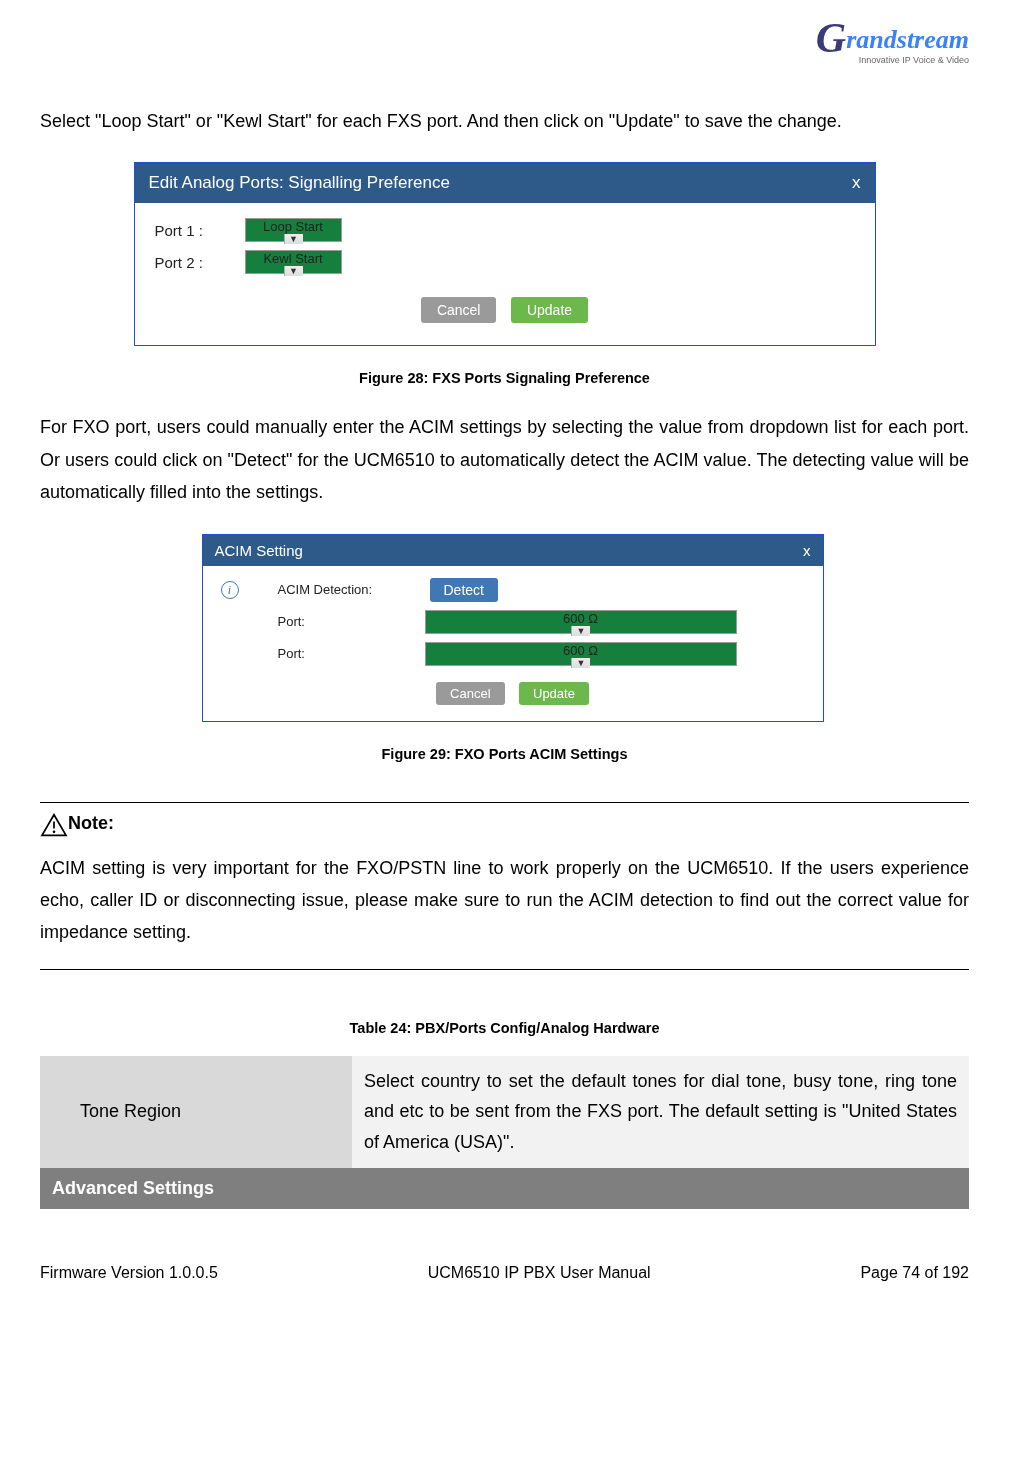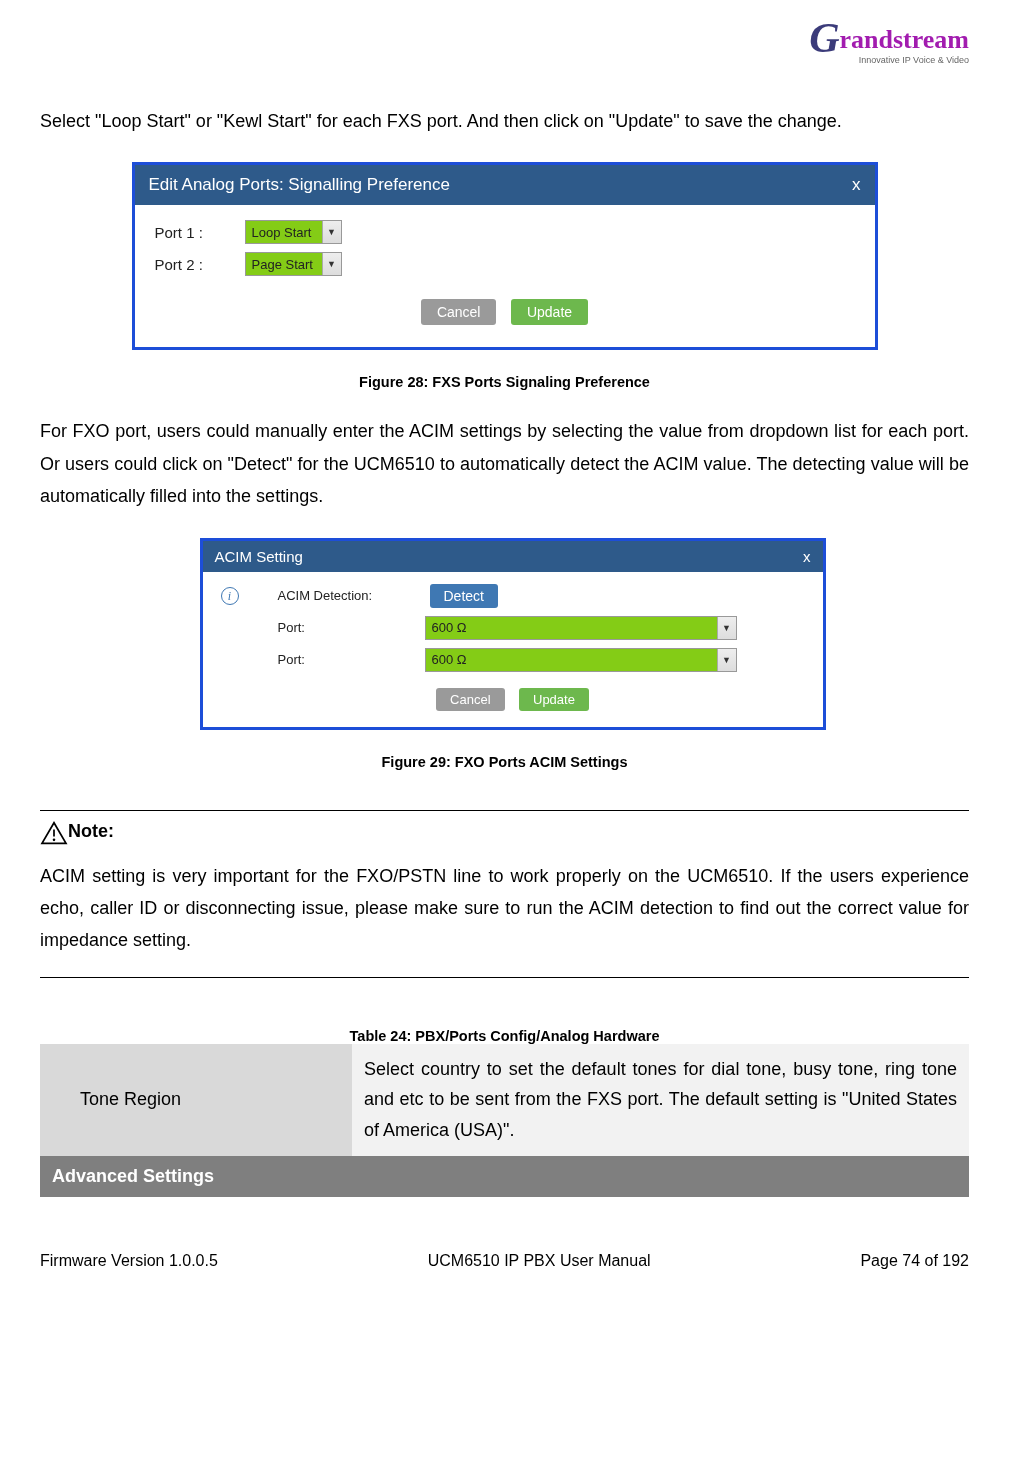--- a/index.html
+++ b/index.html
@@ -20,23 +20,24 @@
     padding: 10px 0 25px 0;
   }
   .logo {
     width: 200px;
     height: 70px;
     position: relative;
     text-align: right;
   }
   .logo-text {
     font-family: 'Times New Roman', serif;
+    font-style: italic;
     font-weight: bold;
     font-size: 26px;
-    color: #a21caf;
+    color: #3b82f6;
   }
   .logo-g {
     font-size: 42px;
     color: #3b3b7a;
     font-style: italic;
     font-weight: bold;
     font-family: 'Brush Script MT', cursive;
     position: relative;
     top: 4px;
   }
@@ -51,21 +52,21 @@
     font-size: 18px;
     line-height: 1.8;
     margin: 0 0 20px 0;
     text-align: justify;
   }
   .figure-wrap {
     text-align: center;
     margin: 25px 0 15px 0;
   }
   .dialog {
-    border: 3px solid #1d4ed8;
+    border: 1px solid #1d4ed8;
     display: inline-block;
     text-align: left;
     vertical-align: top;
   }
   .dlg-title {
     background: #2e5a8a;
     color: #fff;
     font-size: 17px;
     padding: 10px 14px;
     display: flex;
@@ -89,21 +90,22 @@
     width: 110px;
     text-align: right;
     padding-right: 8px;
   }
   .select {
     border: 1px solid #999;
     height: 22px;
     display: flex;
     align-items: center;
     font-size: 13px;
-    background: #84cc16;
+    background: #15803d;
+    flex-direction: column;
   }
   .select-val {
     padding: 0 6px;
     flex: 1;
   }
   .select-arrow {
     width: 18px;
     height: 100%;
     background: linear-gradient(#eee,#ddd);
     border-left: 1px solid #aaa;
@@ -160,21 +162,21 @@
     align-items: flex-start;
   }
   .warn-icon {
     width: 28px; height: 24px;
     display: inline-block;
   }
   .table-caption {
     font-size: 14.5px;
     font-weight: bold;
     text-align: center;
-    margin: 50px 0 0 0;
+    margin: 50px 0 20px 0;
   }
   table.param {
     width: 100%;
     border-collapse: collapse;
     font-size: 18px;
   }
   table.param td {
     padding: 10px 12px;
     vertical-align: middle;
     text-align: left;
@@ -217,21 +219,21 @@
         <div class="dlg-row">
           <span class="dlg-label" style="width:55px;text-align:left;">Port 1 :</span>
           <div class="select" style="width:95px;">
             <span class="select-val">Loop Start</span>
             <span class="select-arrow">▼</span>
           </div>
         </div>
         <div class="dlg-row">
           <span class="dlg-label" style="width:55px;text-align:left;">Port 2 :</span>
           <div class="select" style="width:95px;">
-            <span class="select-val">Page Start</span>
+            <span class="select-val">Kewl Start</span>
             <span class="select-arrow">▼</span>
           </div>
         </div>
         <div class="dlg-footer">
           <span class="btn btn-cancel">Cancel</span>
           <span class="btn btn-update">Update</span>
         </div>
       </div>
     </div>
     <div class="fig-caption">Figure 28: FXS Ports Signaling Preference</div>

